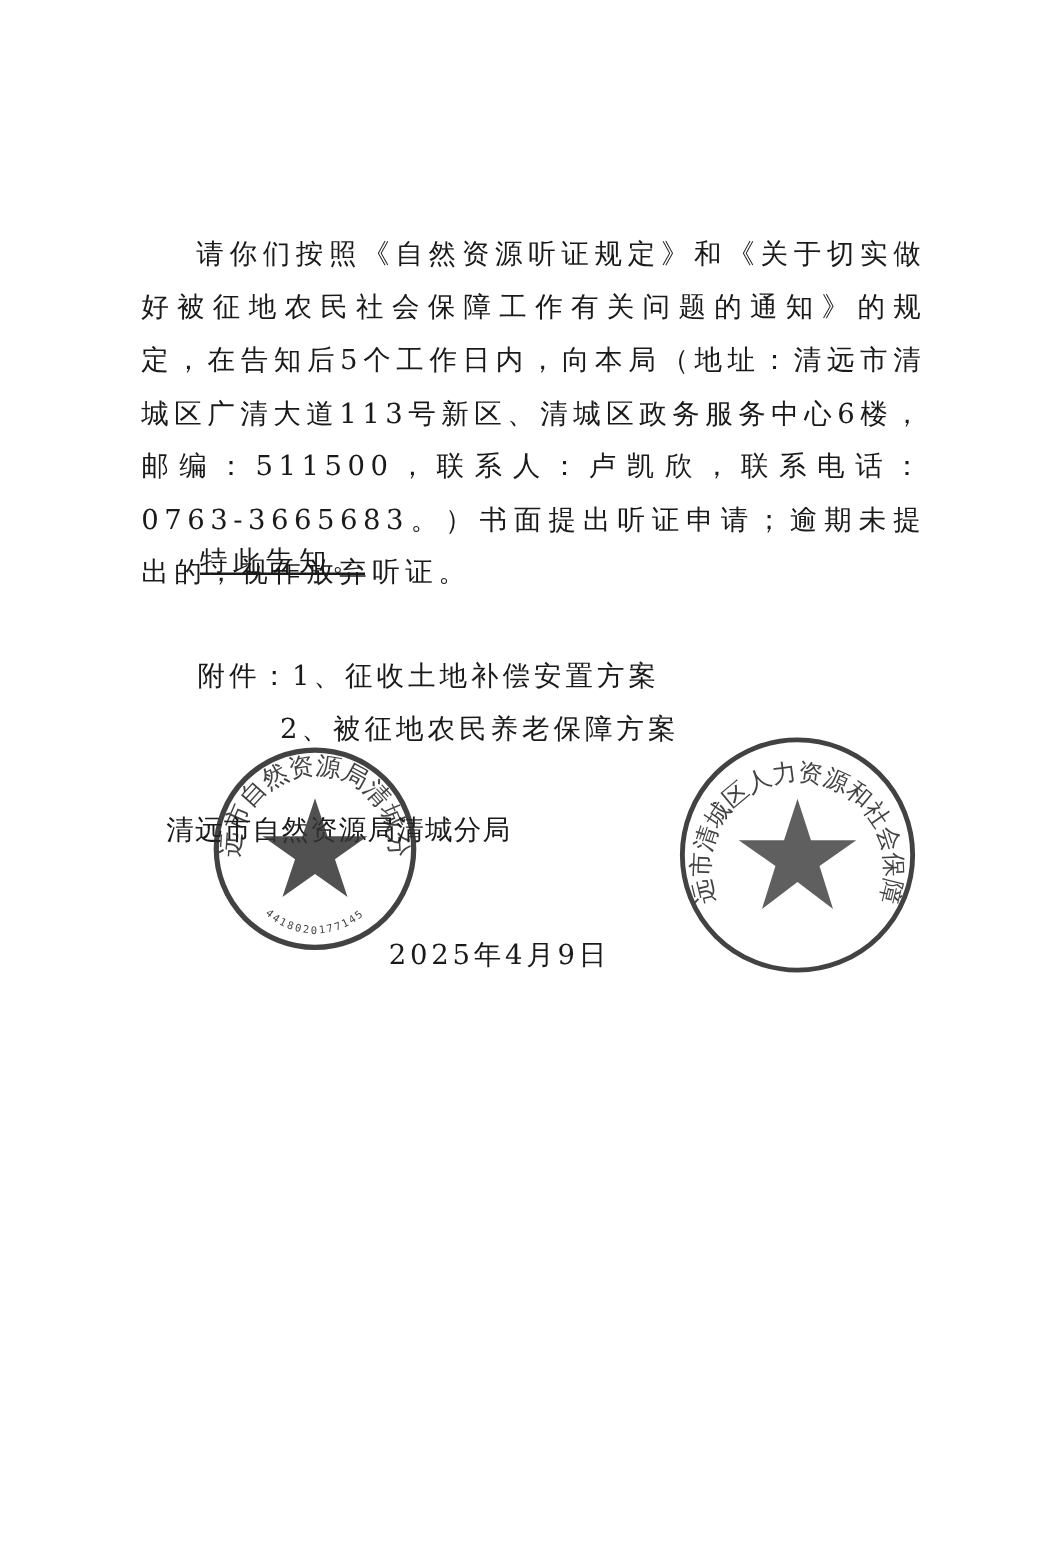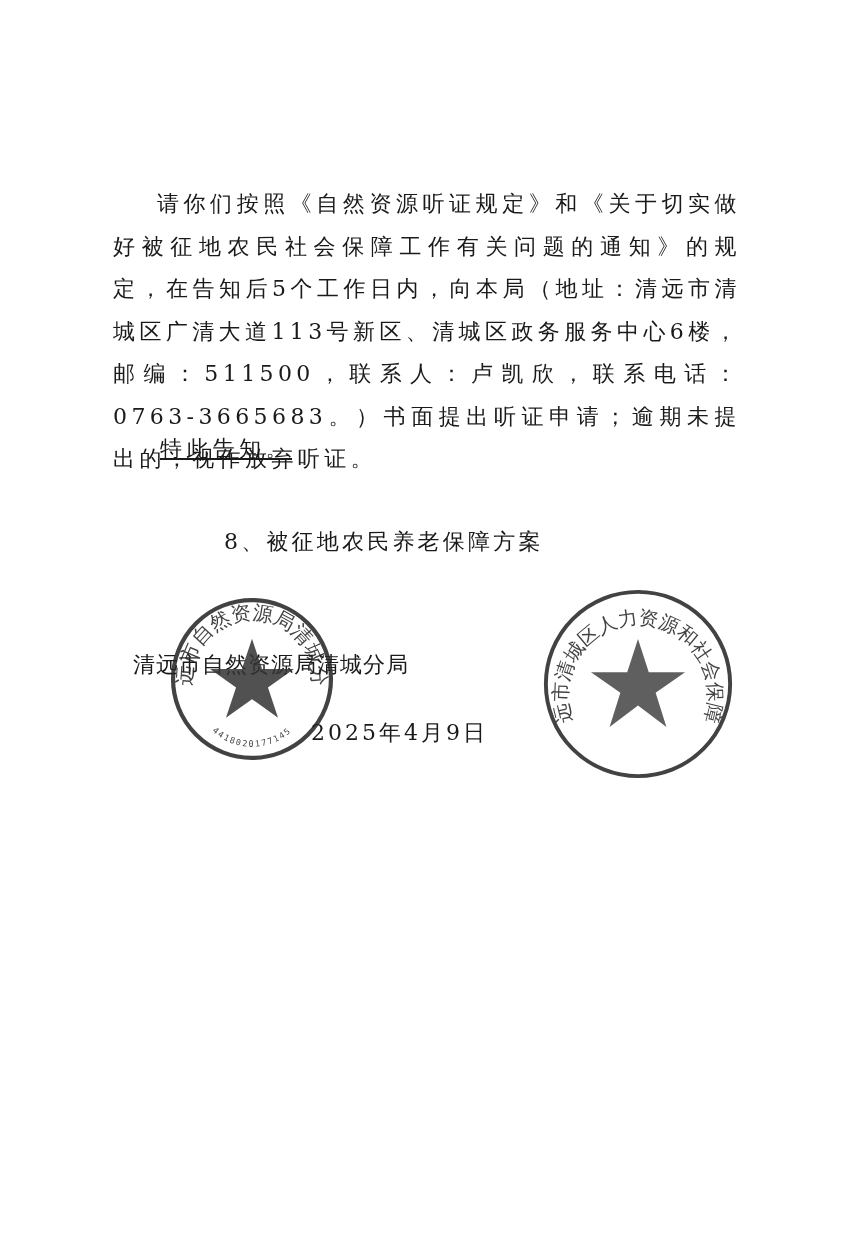--- a/index.html
+++ b/index.html
@@ -9,39 +9,42 @@
   .body-text { position: absolute; left: 113px; top: 162px; width: 628px;
                font-size: 22px; line-height: 42.5px; text-align: justify;
                text-align-last: left; letter-spacing: 4.4px; }
   .para { margin: 0; text-indent: 2em; }
   .closing { position: absolute; left: 160px; top: 413px; font-size: 22px; letter-spacing: 4.4px; text-decoration: underline; }
   .attach { position: absolute; left: 158px; top: 500px; font-size: 22px; letter-spacing: 3.2px; line-height: 42px; }
   .attach .row2 { padding-left: 66px; }
   .sig { position: absolute; font-size: 22px; letter-spacing: 1px; line-height: 40px; z-index: 1; }
   .sig-left { left: 133px; top: 624px; }
   .sig-right { left: 511px; top: 624px; text-align: center; width: 230px; }
-  .date { position: absolute; left: 311px; top: 697px; font-size: 22px; letter-spacing: 3px; z-index: 1; }
+  .date { position: absolute; left: 311px; top: 728px; font-size: 22px; letter-spacing: 3px; z-index: 1; }
   .seal { position: absolute; z-index: 2; opacity: 0.85; }
   .seal-left { left: 168px; top: 574px; width: 168px; height: 168px; }
   .seal-right { left: 540px; top: 565px; width: 196px; height: 196px; }
 </style>
 </head>
 <body>
 
 <div class="page">
 
   <div class="body-text">
     <p class="para">请你们按照《自然资源听证规定》和《关于切实做好被征地农民社会保障工作有关问题的通知》的规定，在告知后5个工作日内，向本局（地址：清远市清城区广清大道113号新区、清城区政务服务中心6楼，邮编：511500，联系人：卢凯欣，联系电话：0763-3665683。）书面提出听证申请；逾期未提出的，视作放弃听证。</p>
   </div>
 
   <div class="closing">特此告知。</div>
 
   <div class="attach">
+    <div>
+      <span>附件：</span><span>1、征收土地补偿安置方案</span>
+    </div>
     <div class="row2">
-      <span>8、被征地农民养老保障方案</span>
+      <span>2、被征地农民养老保障方案</span>
     </div>
   </div>
 
   <div class="sig sig-left">清远市自然资源局清城分局</div>
   <div class="sig sig-right">
   </div>
 
   <div class="date">2025年4月9日</div>
 
   <svg class="seal seal-left" viewBox="0 0 200 200">

